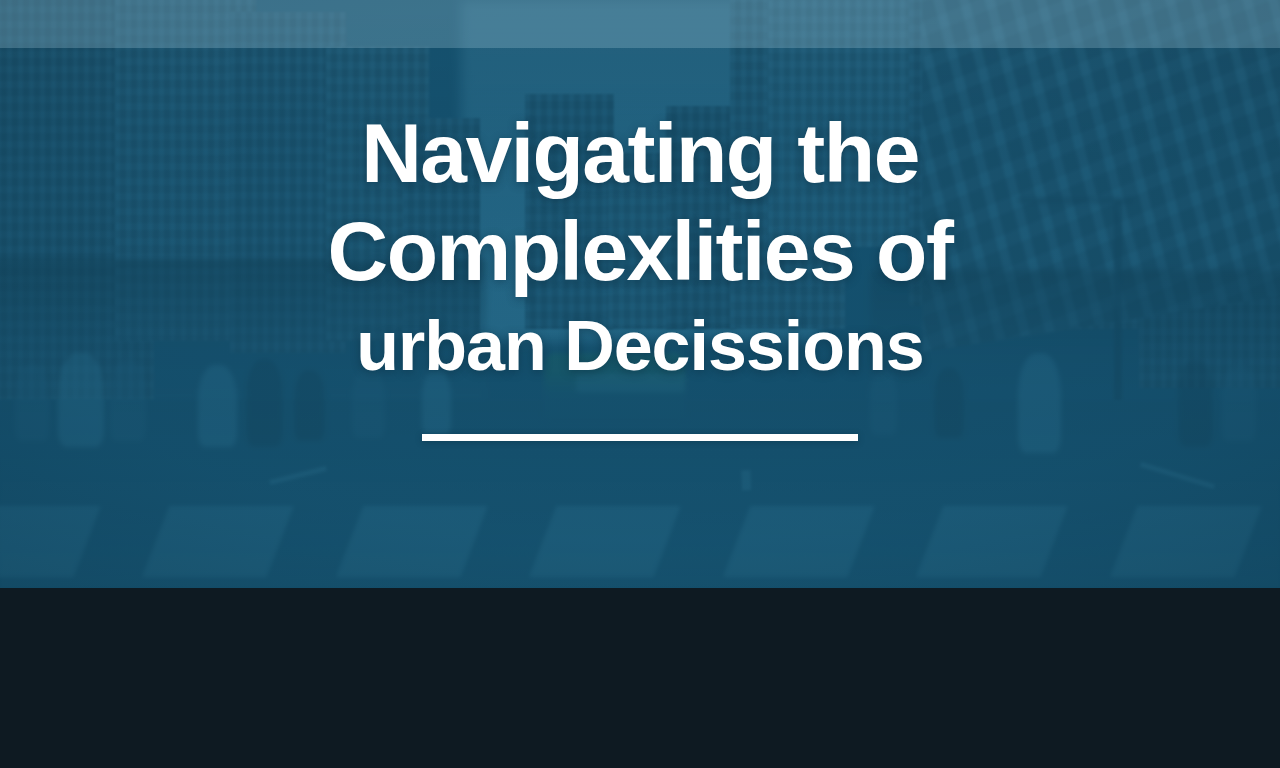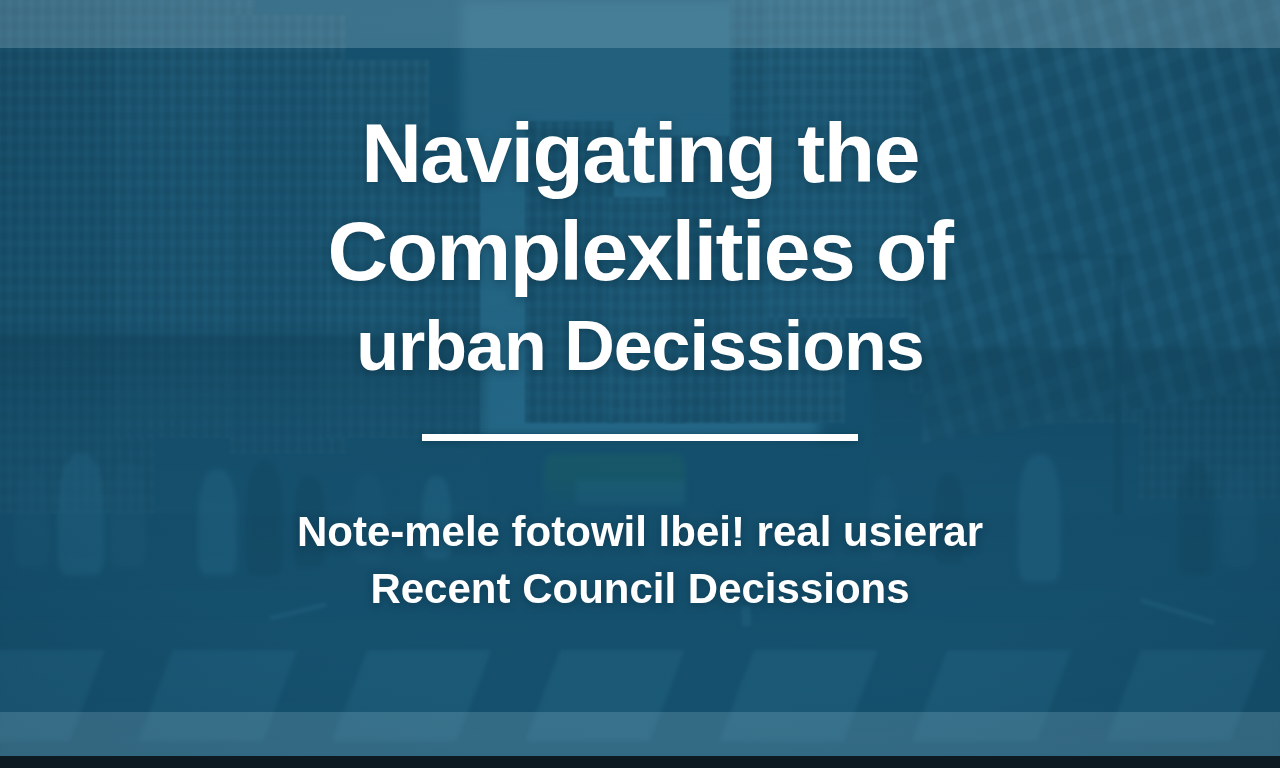--- a/index.html
+++ b/index.html
@@ -5,21 +5,21 @@
 <style>
   html, body {
     margin: 0;
     padding: 0;
     background: #0e1a22;
   }
 
   .stage {
     position: relative;
     width: 1280px;
-    height: 756px;
+    height: 588px;
     overflow: hidden;
     font-family: "Liberation Sans", sans-serif;
     background: #1f6d8d;
   }
 
   
   .photo {
     position: absolute;
     inset: 0;
     background: #2a6d87;
@@ -359,19 +359,15 @@
   <div class="content">
 
     <h1 class="title">
       <span>Navigating the</span>
       <span>Complexlities of</span>
       <span class="line3">urban Decissions</span>
     </h1>
 
     <div class="divider"></div>
 
-    <p class="subtitle">
-      <span>Note-mele fotowil lbei! real usierar</span>
-      <span>Recent Council Decissions</span>
-    </p>
 
   </div>
 </div>
 
 </body></html>

